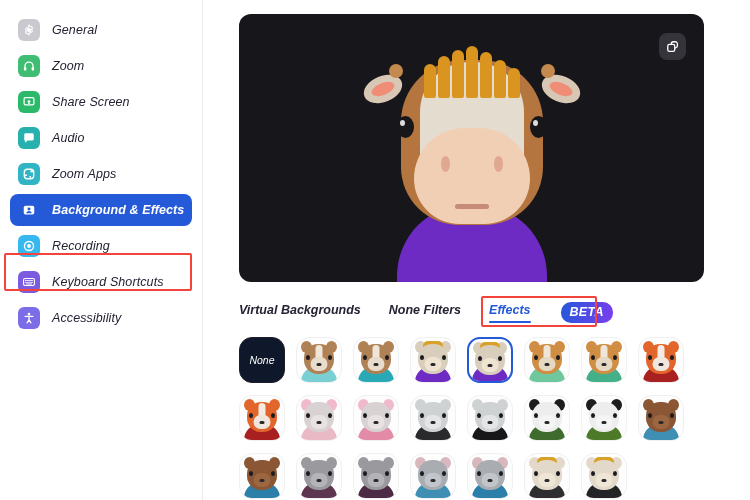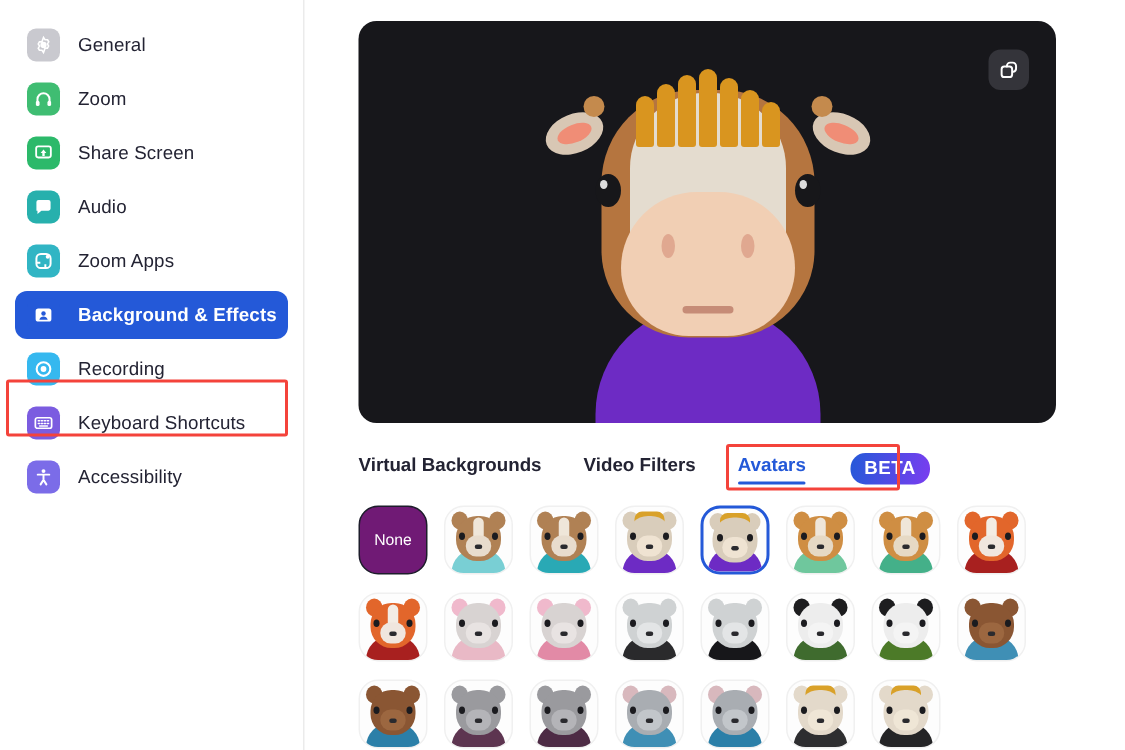--- a/index.html
+++ b/index.html
@@ -2,21 +2,21 @@
 <html><head>
 <meta charset="utf-8">
 <style>
   * { box-sizing: border-box; margin: 0; padding: 0; }
   html, body {
     width: 750px; height: 500px;
     font-family: "Liberation Sans", sans-serif;
     background: #ffffff;
     overflow: hidden;
   }
-  .app { display: flex; width: 750px; height: 500px; position: relative; }
+  .app { display: flex; width: 750px; height: 500px; position: relative; font-style: italic; }
 
   
   .sidebar {
     width: 203px; height: 500px;
     background: #ffffff;
     border-right: 1px solid #ebebeb;
     padding-top: 10px;
     position: relative;
     flex: 0 0 203px;
   }
@@ -156,21 +156,21 @@
   
   .grid { margin-top: 12px; display: flex; flex-wrap: wrap;
           width: 478px; gap: 12px 11px; }
   .tile {
     width: 46px; height: 46px; border-radius: 13px;
     background: #fdfdfd; border: 1px solid #f0f0f0;
     position: relative; overflow: hidden; cursor: pointer;
     flex: 0 0 46px;
   }
   .tile.none {
-    background: #701a75; border-color:#1d1d2b;
+    background: #0f172a; border-color:#1d1d2b;
     display:flex; align-items:center; justify-content:center;
   }
   .tile.none span { color:#fff; font-size:10.5px; }
   .tile.selected { border: 2px solid #2459d8; }
 
   
   .av { position:absolute; inset:0; }
   .av .sh { position:absolute; bottom:0; left:50%; transform:translateX(-50%);
             width:36px; height:16px; border-radius:17px 17px 0 0; }
   .av .hd { position:absolute; top:6px; left:50%; transform:translateX(-50%);
@@ -318,23 +318,23 @@
       <div class="pv-btn">
         <svg width="14" height="14" viewBox="0 0 16 16" fill="none">
           <rect x="2" y="5" width="8" height="8" rx="2" stroke="#ffffff" stroke-width="1.5"></rect>
           <path d="M6 5V4.5A2.5 2.5 0 0 1 8.5 2h2A2.5 2.5 0 0 1 13 4.5v2a2.5 2.5 0 0 1-2 2.45" stroke="#ffffff" stroke-width="1.5" stroke-linecap="round"></path>
         </svg>
       </div>
     </div>
 
     <div class="tabs">
       <div class="tab">Virtual Backgrounds</div>
-      <div class="tab">Video Filters</div>
+      <div class="tab">None Filters</div>
       <div class="tab-wrap">
-        <div class="tab active">Avatars</div>
+        <div class="tab active">Effects</div>
         <div class="beta">BETA</div>
         <div class="anno-tab"></div>
       </div>
     </div>
 
     <div class="grid" id="avatar-grid">
         <div class="tile none">
           <span>None</span>
         </div>
         <div class="tile">

